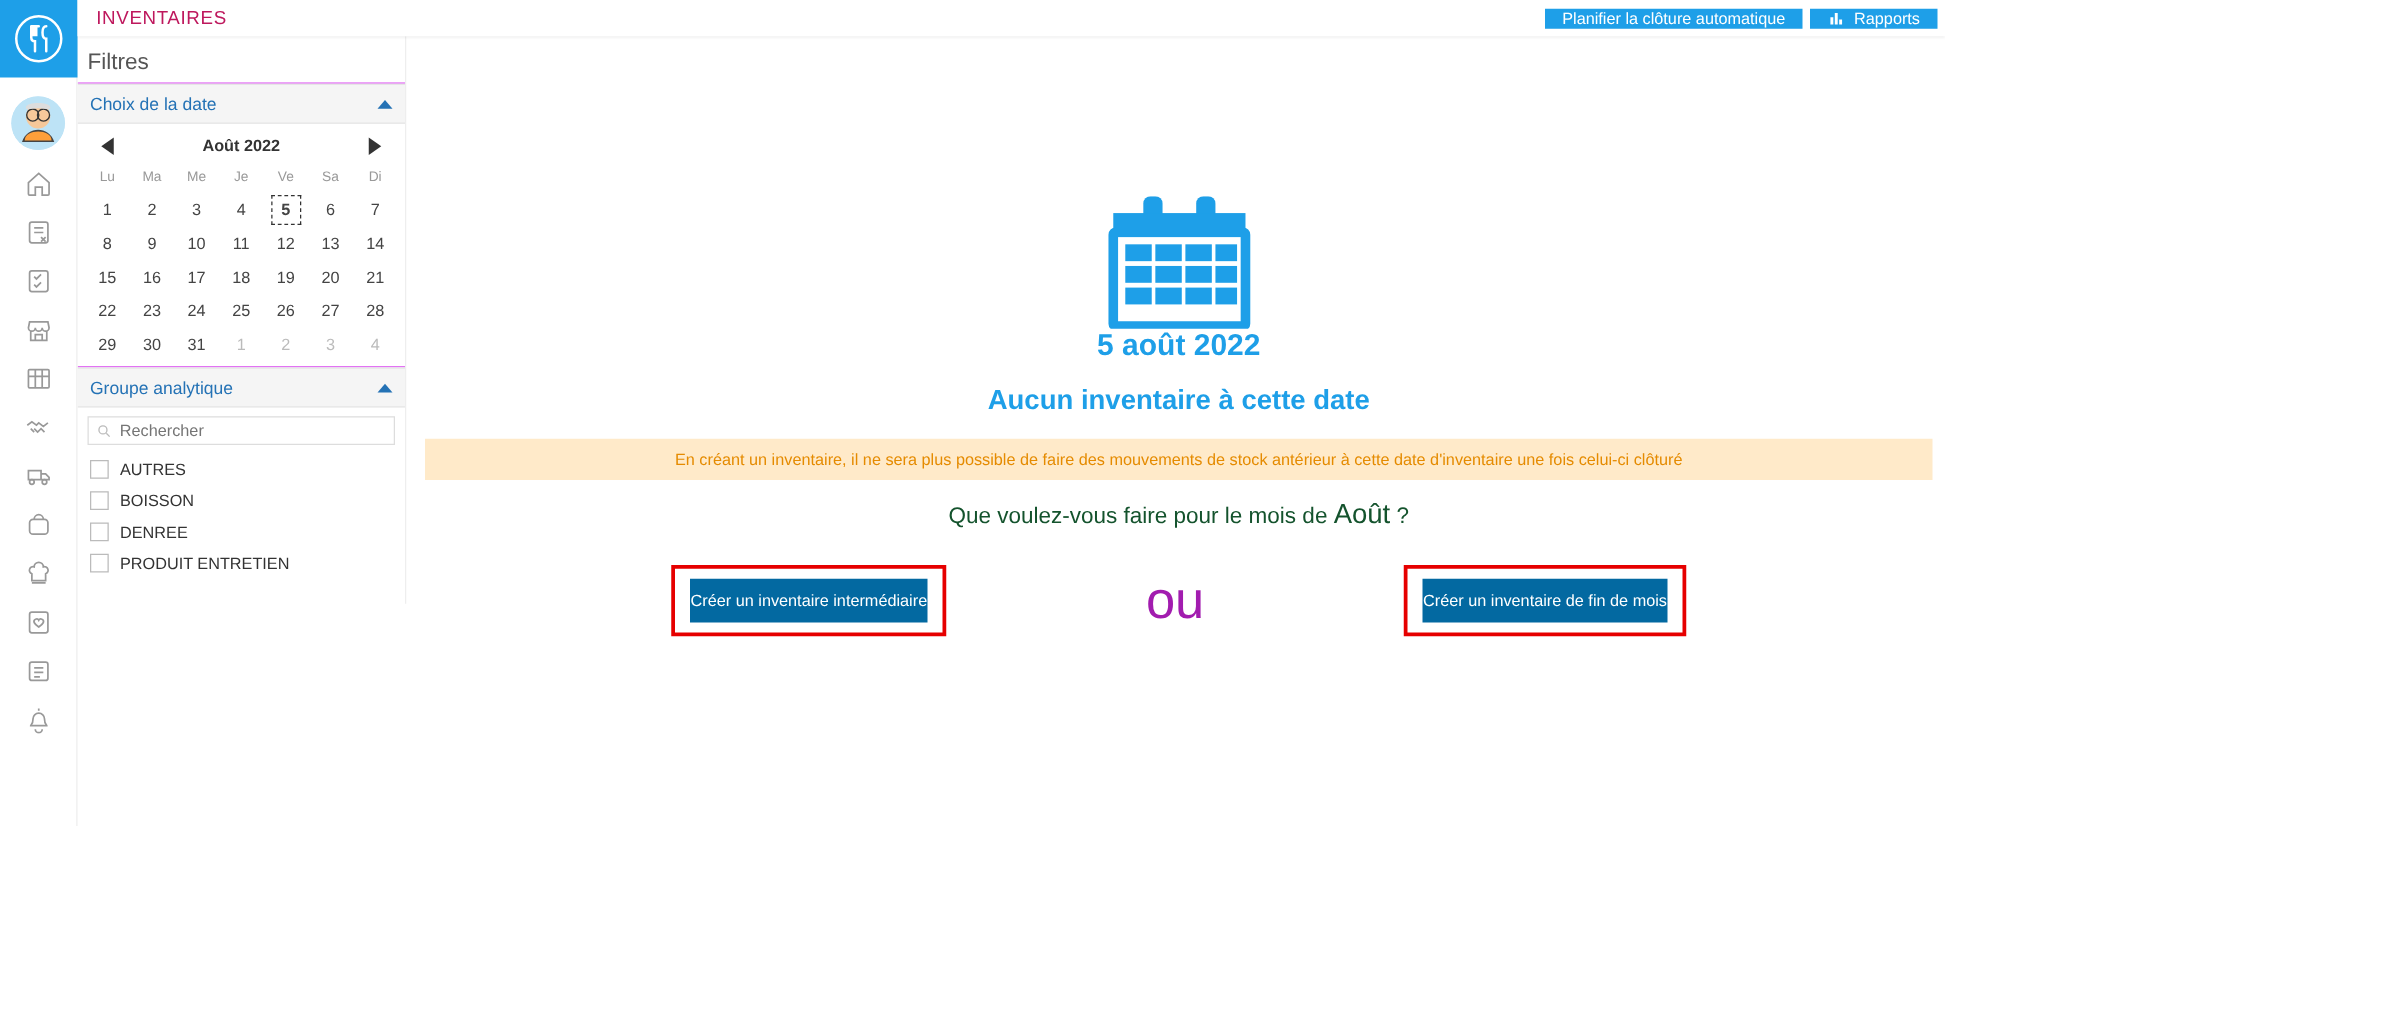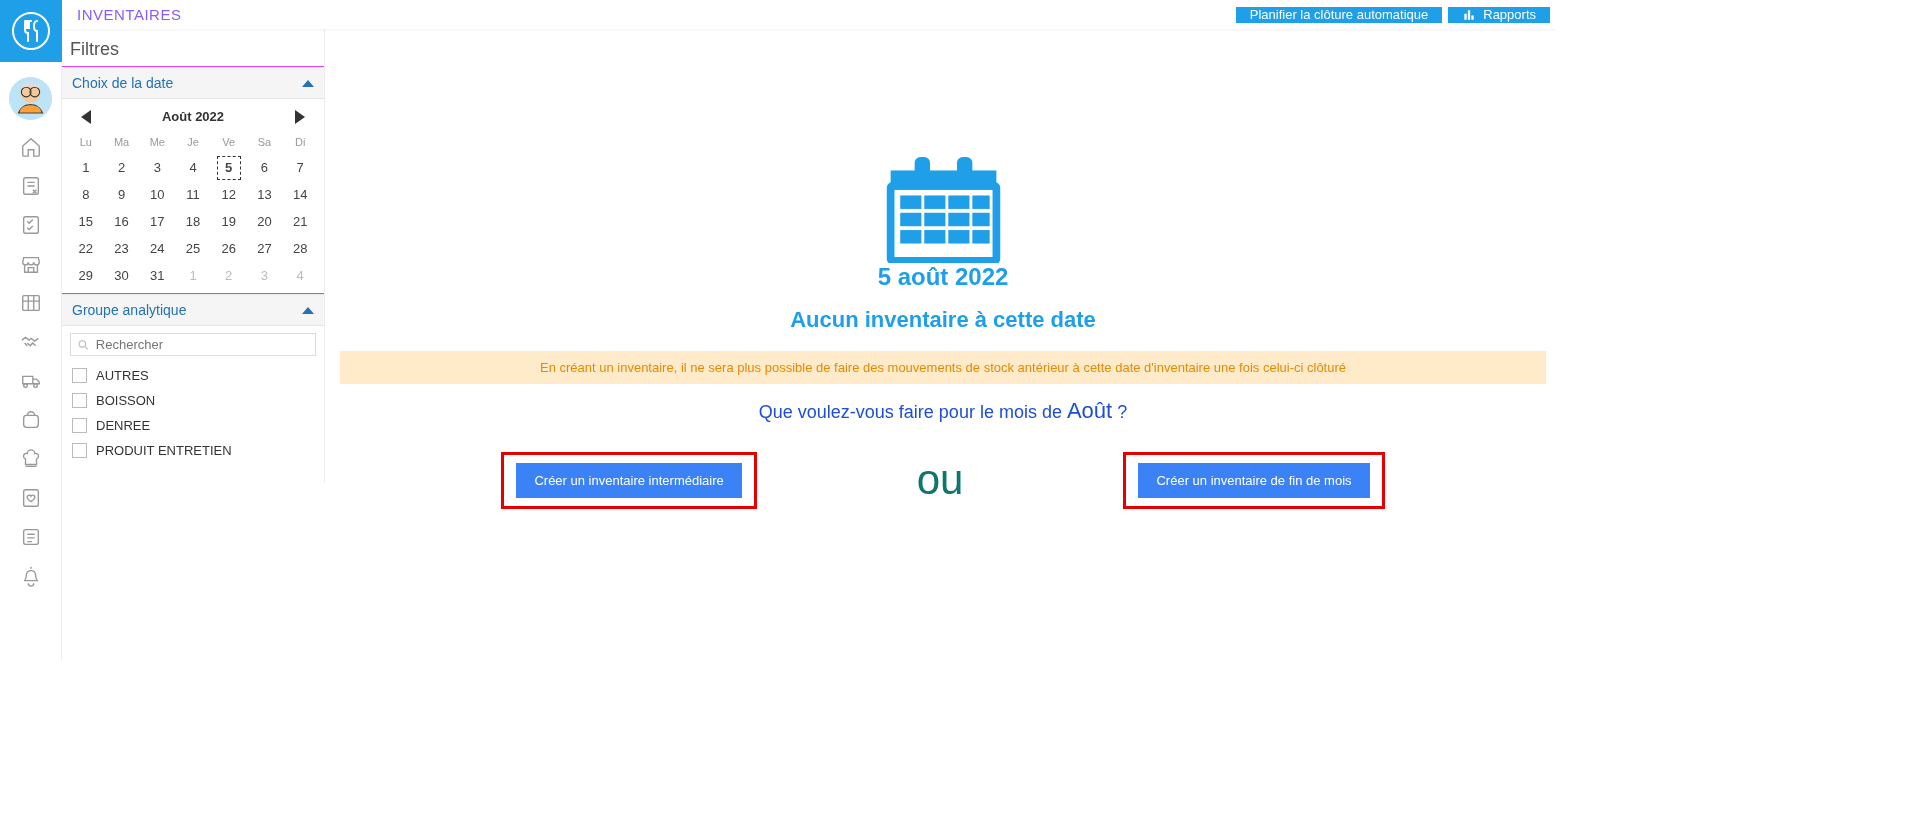--- a/index.html
+++ b/index.html
@@ -9,21 +9,21 @@
   
   .rail { position: absolute; left: 0; top: 0; width: 62px; height: 100%; background: #fff; border-right: 1px solid #eee; z-index: 3; }
   .rail-logo { width: 62px; height: 62px; background: #1e9fe8; display: flex; align-items: center; justify-content: center; }
   .rail-logo svg { width: 40px; height: 40px; }
   .rail-avatar { width: 43px; height: 43px; border-radius: 50%; margin: 15px auto 7px; background: #bde3f6; display: flex; align-items: center; justify-content: center; overflow: hidden; }
   .rail-item { width: 62px; height: 39px; display: flex; align-items: center; justify-content: center; cursor: pointer; }
   .rail-item svg { width: 22px; height: 22px; stroke: #999; fill: none; stroke-width: 1.5; }
 
   
   .topbar { position: absolute; left: 62px; top: 0; right: 0; height: 29px; display: flex; align-items: center; background: #fff; z-index: 3; box-shadow: 0 1px 2px rgba(0,0,0,.06); }
-  .page-title { padding-left: 15px; font-size: 15px; color: #8b5cf6; letter-spacing: .5px; }
+  .page-title { padding-left: 15px; font-size: 15px; color: #be185d; letter-spacing: .5px; }
   .topbar-spacer { flex: 1; }
   .btn-primary { background: #1e9fe8; color: #fff; border: none; padding: 6px 14px; font-size: 13px; cursor: pointer; margin-left: 6px; height: 16px; display: inline-flex; align-items: center; }
   .btn-primary svg { width: 14px; height: 14px; fill: #fff; margin-right: 7px; }
 
   
   .filters { position: absolute; left: 62px; top: 29px; width: 263px; background: #fff; border-right: 1px solid #eee; padding: 7px 0 20px; z-index: 2; }
   .filters h2 { font-size: 18px; font-weight: 400; color: #555; padding: 3px 0 6px 8px; }
   .panel { border-top: 1px solid #d946ef; }
   .panel-head { background: #f5f5f5; color: #2472b5; font-size: 14px; padding: 7px 10px; display: flex; align-items: center; cursor: pointer; border-top: 1px solid #e5e5e5; border-bottom: 1px solid #e5e5e5; }
   .panel-head .caret { margin-left: auto; width: 0; height: 0; border-left: 6px solid transparent; border-right: 6px solid transparent; border-bottom: 7px solid #2472b5; }
@@ -50,26 +50,26 @@
   .chk { width: 15px; height: 15px; border: 1px solid #bbb; margin-right: 9px; }
   .chk-label { font-size: 13px; color: #333; }
 
   
   .main { position: absolute; left: 340px; top: 50px; right: 10px; bottom: 0; }
   .hero { width: 100%; text-align: center; }
   .hero-cal { margin: 107px auto 3px; width: 125px; }
   .hero-date { color: #1e9fe8; font-weight: 700; font-size: 24px; margin-top: -6px; }
   .hero-no { color: #1e9fe8; font-size: 22px; margin-top: 16px; font-weight: bold; }
   .warn { background: #ffeac9; color: #e58b00; font-size: 13px; text-align: center; padding: 9px 10px; margin: 18px 0 14px; }
-  .q-line { color: #1d4ed8; font-size: 18px; }
+  .q-line { color: #14532d; font-size: 18px; }
   .q-line .month { font-size: 22px; font-weight: 400; }
   .choice-row { display: flex; align-items: center; justify-content: center; margin-top: 28px; }
-  .choice-or { color: #0f766e; font-size: 42px; font-weight: 400; margin: 0 160px; }
+  .choice-or { color: #a21caf; font-size: 42px; font-weight: 400; margin: 0 160px; }
   .btn-wrap { border: 3px solid #e60000; padding: 8px 12px; display: inline-flex; }
-  .btn-orange { background: #3b82f6; color: #fff; border: none; padding: 10px 18px; font-size: 13px; cursor: pointer; }
+  .btn-orange { background: #0369a1; color: #fff; border: none; padding: 10px 0; font-size: 13px; cursor: pointer; }
 
   
   .arrows { position: absolute; left: 62px; top: 29px; right: 0; bottom: 0; pointer-events: none; z-index: 4; }
 </style>
 </head>
 <body>
 
 <div class="rail">
   <div class="rail-logo">
     <svg viewBox="0 0 40 40">

